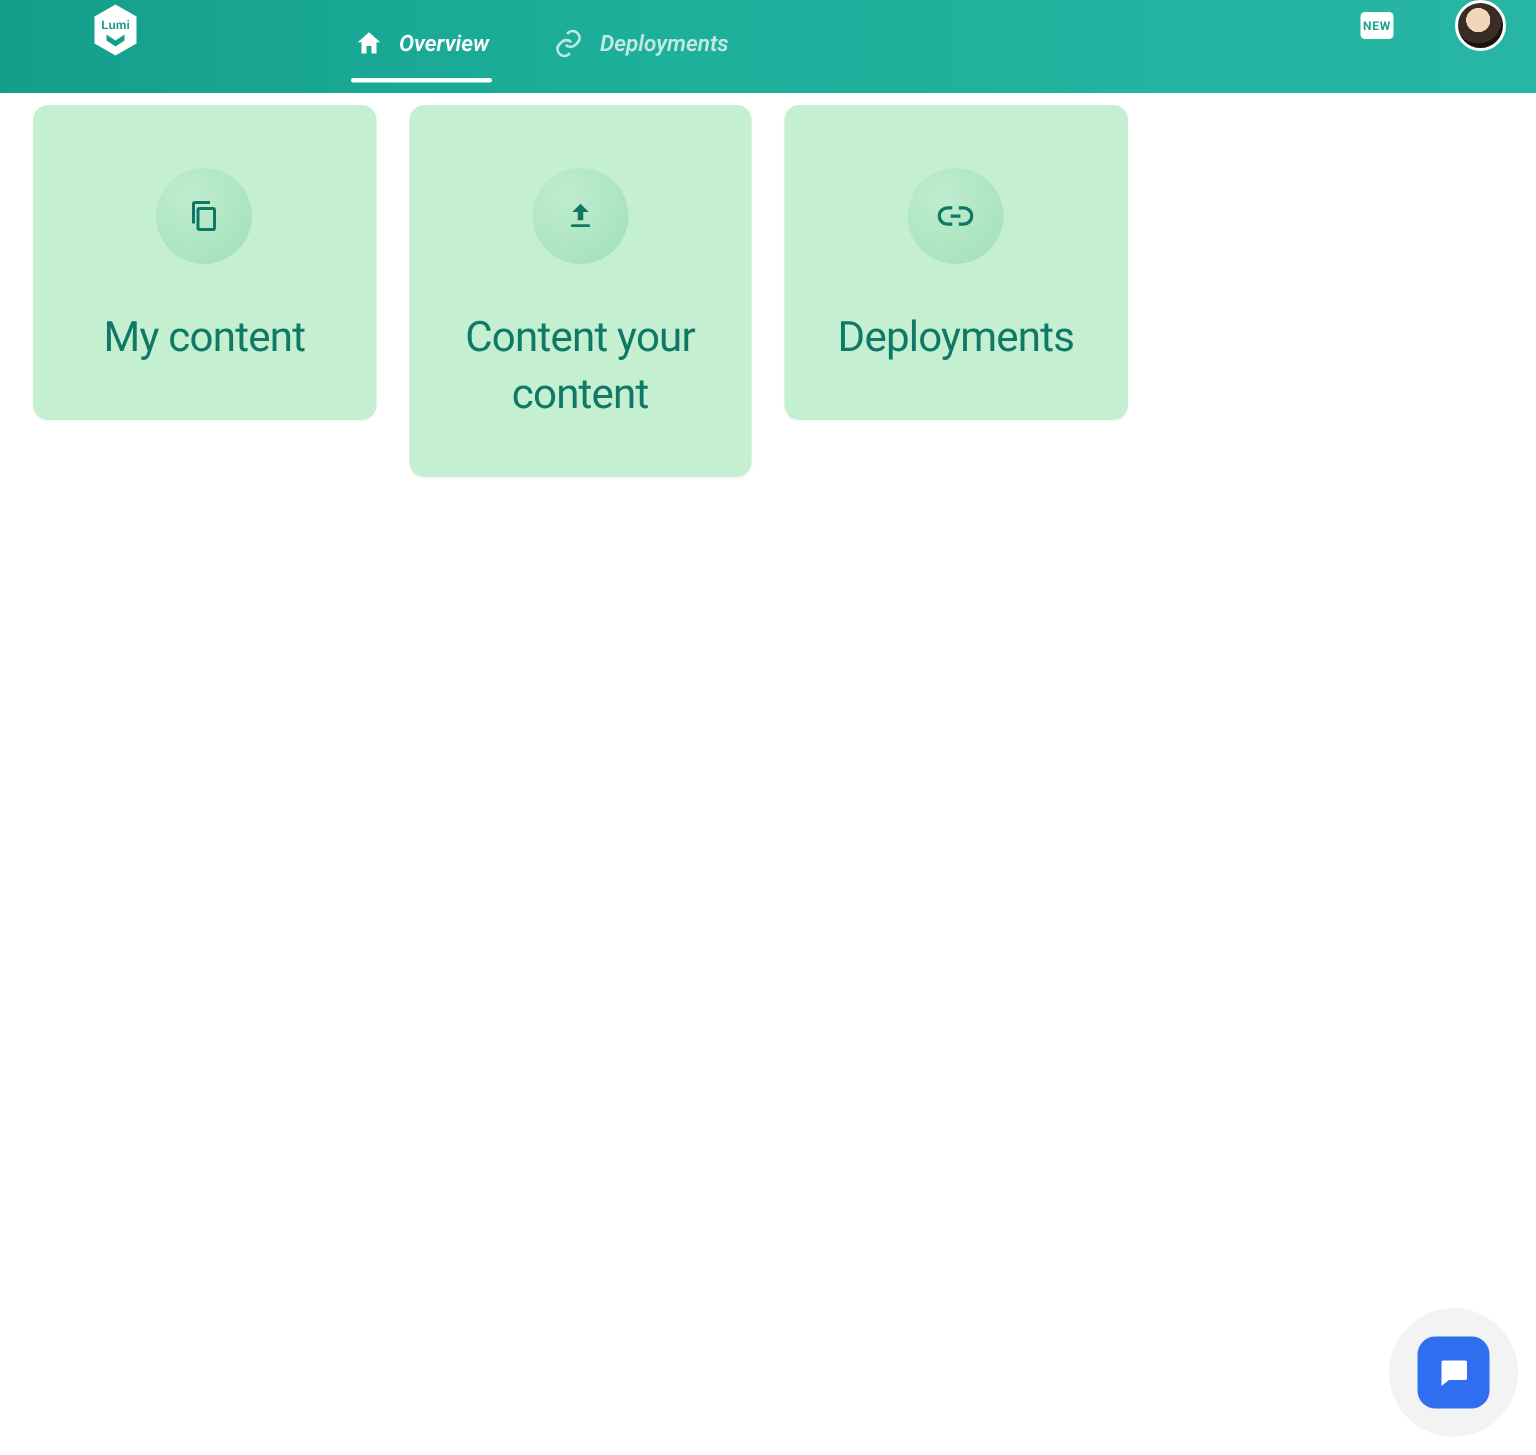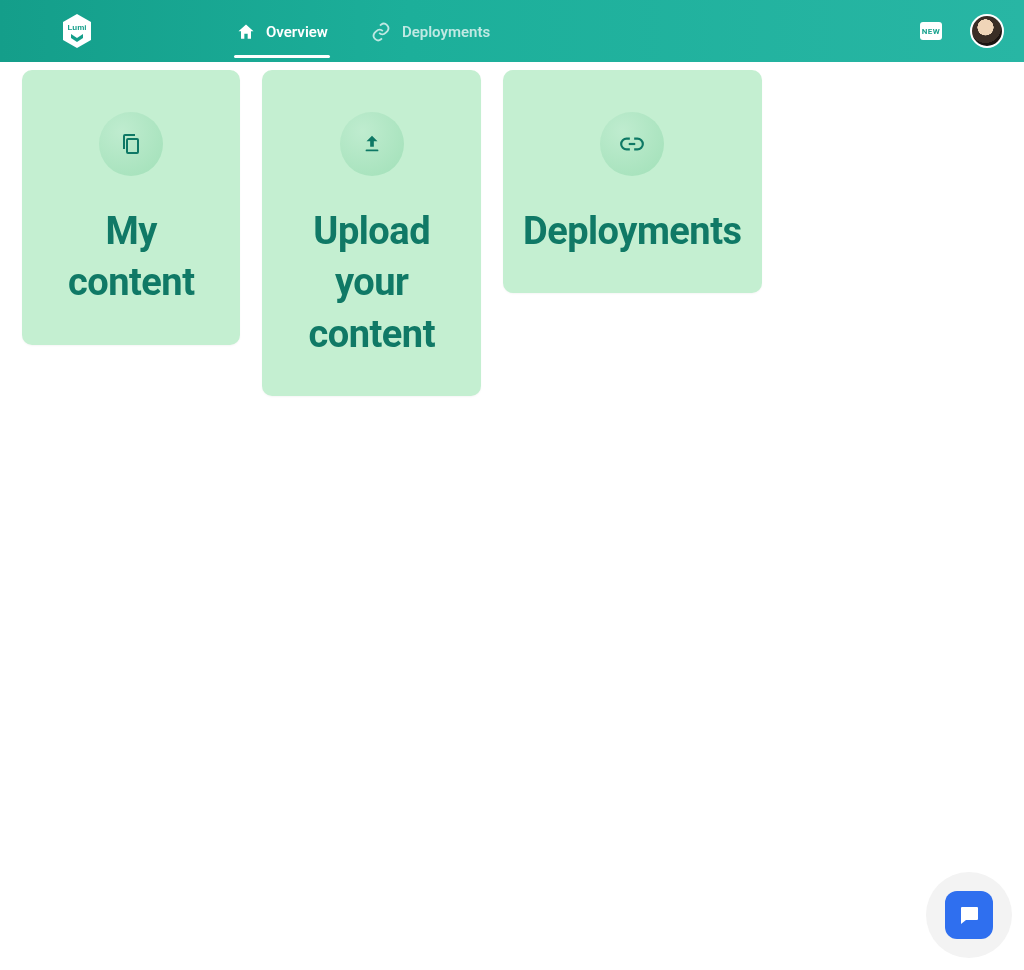--- a/index.html
+++ b/index.html
@@ -8,21 +8,21 @@
     background: #ffffff;
     width: 1024px;
     height: 970px;
     overflow: hidden;
     position: relative;
   }
 
   
   .header {
     display: flex;
-    align-items: center;
+    align-items: flex-start;
     height: 62px;
     padding: 0 20px 0 60px;
     background: linear-gradient(90deg, #149e8a 0%, #1caf9a 40%, #28b6a4 100%);
     color: #ffffff;
   }
 
   .logo {
     width: 34px;
     height: 40px;
     margin-right: 140px;
@@ -31,20 +31,21 @@
     justify-content: center;
     position: relative;
   }
   .logo svg { display: block; }
 
   .nav {
     display: flex;
     align-items: center;
     gap: 38px;
     flex: 1;
+    font-style: italic;
   }
 
   .nav-item {
     display: flex;
     align-items: center;
     gap: 10px;
     font-size: 15px;
     font-weight: 600;
     color: rgba(255,255,255,0.72);
     cursor: pointer;
@@ -60,21 +61,21 @@
     left: 0; right: 0; bottom: 0;
     height: 3px;
     background: #ffffff;
     border-radius: 2px;
   }
   .nav-item svg { display: block; }
 
   .header-right {
     display: flex;
     align-items: center;
-    gap: 28px;
+    gap: 41px;
   }
 
   .new-badge {
     width: 22px;
     height: 18px;
     background: #ffffff;
     border-radius: 3px;
     display: flex;
     align-items: center;
     justify-content: center;
@@ -119,23 +120,23 @@
     border-radius: 50%;
     background: radial-gradient(circle at 35% 30%, #bfeccf, #a1e0b8);
     margin: 0 auto 30px auto;
     display: flex;
     align-items: center;
     justify-content: center;
   }
   .card-icon-wrap svg { display: block; }
 
   .card-title {
-    font-size: 38px;
+    font-size: 28px;
     line-height: 1.35;
-    font-weight: 700;
+    font-weight: 400;
     color: #107966;
     letter-spacing: -0.5px;
   }
 
   
   .chat-fab-outer {
     position: absolute;
     right: 12px;
     bottom: 12px;
     width: 86px;
@@ -207,21 +208,21 @@
   </div>
 
 
   <div class="card">
     <div class="card-icon-wrap">
       <svg width="22" height="22" viewBox="0 0 24 24" fill="#0e7865">
         <path d="M12 3l6 6h-4v6h-4V9H6l6-6z"></path>
         <rect x="5" y="18" width="14" height="2" rx="1"></rect>
       </svg>
     </div>
-    <div class="card-title">Upload your content</div>
+    <div class="card-title">Content your content</div>
   </div>
 
   <div class="card">
     <div class="card-icon-wrap">
       <svg width="26" height="26" viewBox="0 0 24 24" fill="none" stroke="#0e7865" stroke-width="2">
         <path d="M9 12h6"></path>
         <path d="M10 7H7a5 5 0 0 0 0 10h3"></path>
         <path d="M14 7h3a5 5 0 0 1 0 10h-3"></path>
       </svg>
     </div>

